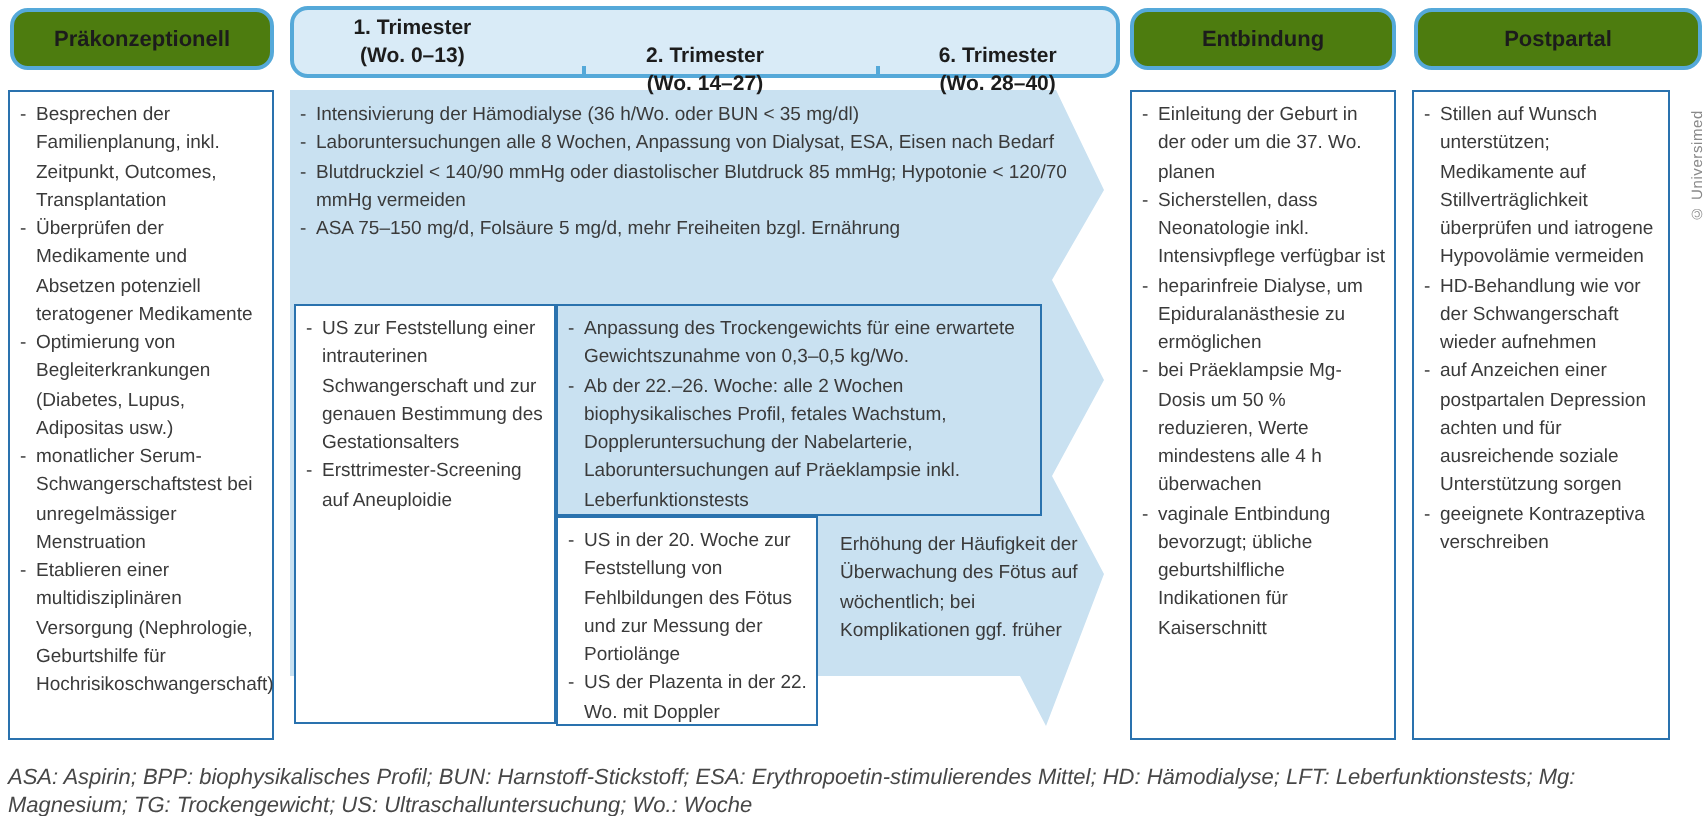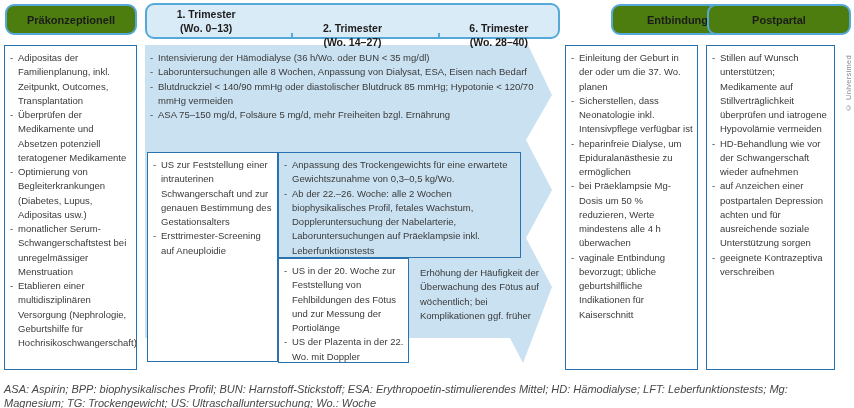--- a/index.html
+++ b/index.html
@@ -50,33 +50,33 @@
     <div class="tricell">
       <span>2. Trimester</span>
       <span>(Wo. 14–27)</span>
     </div>
     <div class="tricell">
       <span>6. Trimester</span>
       <span>(Wo. 28–40)</span>
     </div>
   </div>
 
-  <div class="hdr" style="left:565px;top:4px;width:133px;height:31px;margin-left:46px;">
+  <div class="hdr" style="left:565px;top:4px;width:133px;height:31px;">
     <span>Entbindung</span>
   </div>
 
   <div class="hdr" style="left:707px;top:4px;width:144px;height:31px;">
     <span>Postpartal</span>
   </div>
 
   <div class="cbox" style="left:4px;top:45px;width:133px;height:325px;">
     <div>
         <div class="li">
           <span class="dash">-</span>
-          <span>Adipositas der Familienplanung, inkl. Zeitpunkt, Outcomes, Transplantation</span>
+          <span>Besprechen der Familienplanung, inkl. Zeitpunkt, Outcomes, Transplantation</span>
         </div>
         <div class="li">
           <span class="dash">-</span>
           <span>Überprüfen der Medikamente und Absetzen potenziell teratogener Medikamente</span>
         </div>
         <div class="li">
           <span class="dash">-</span>
           <span>Optimierung von Begleiterkrankungen (Diabetes, Lupus, Adipositas usw.)</span>
         </div>
         <div class="li">

